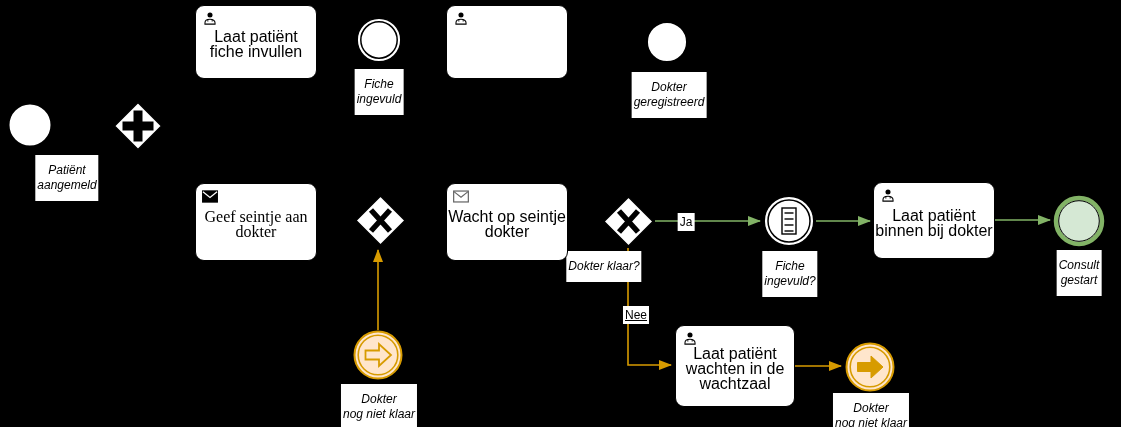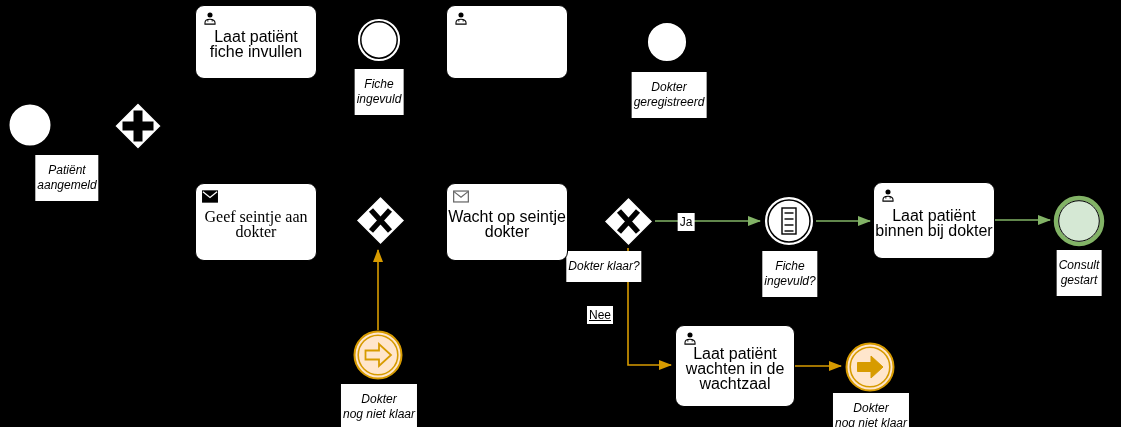--- a/index.html
+++ b/index.html
@@ -191,15 +191,15 @@
       <circle cx="8" cy="4.3" r="2.7" fill="#000000"></circle>
       <path d="M2.6 14 v-1.2 c0-2.6 2.3-3.9 5.4-3.9 s5.4 1.3 5.4 3.9 V14 Z" fill="#ffffff" stroke="#000000" stroke-width="1.1"></path>
       <path d="M5.7 9.2 v2.1 M10.3 9.2 v2.1" stroke="#000000" stroke-width="0.9" fill="none"></path>
     </svg>
     <span class="task-text">Laat patiënt
 wachten in de
 wachtzaal</span>
   </div>
 
   <div class="elabel" style="left:686px;top:213px;">Ja</div>
-  <div class="elabel" style="left:600px;top:306px;text-decoration:underline;">Nee</div>
+  <div class="elabel" style="left:636px;top:306px;text-decoration:underline;">Nee</div>
 
 </div>
 
 </body></html>

